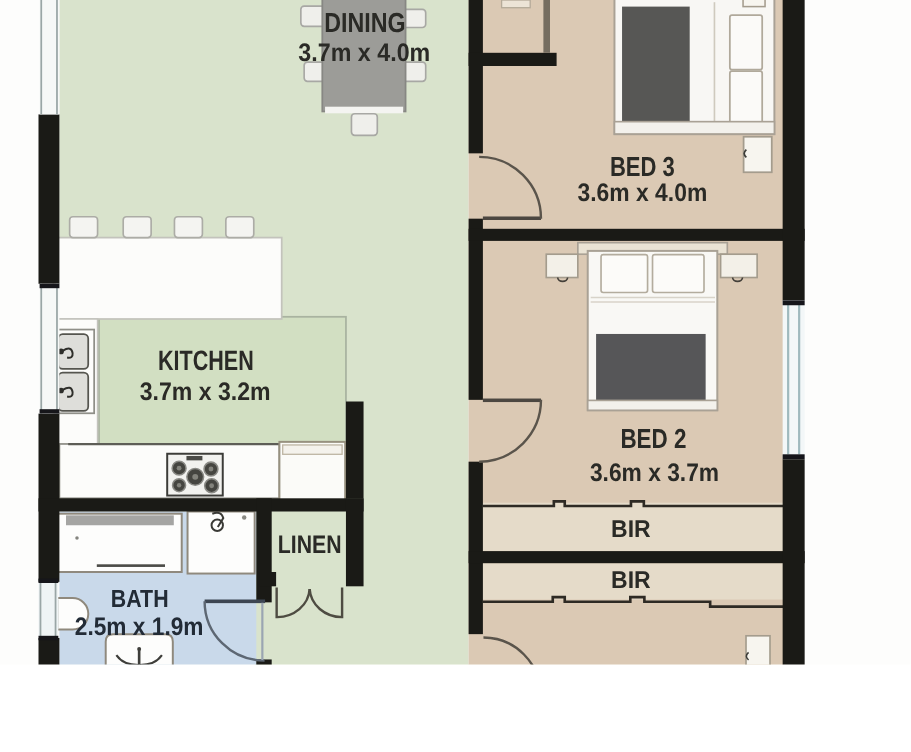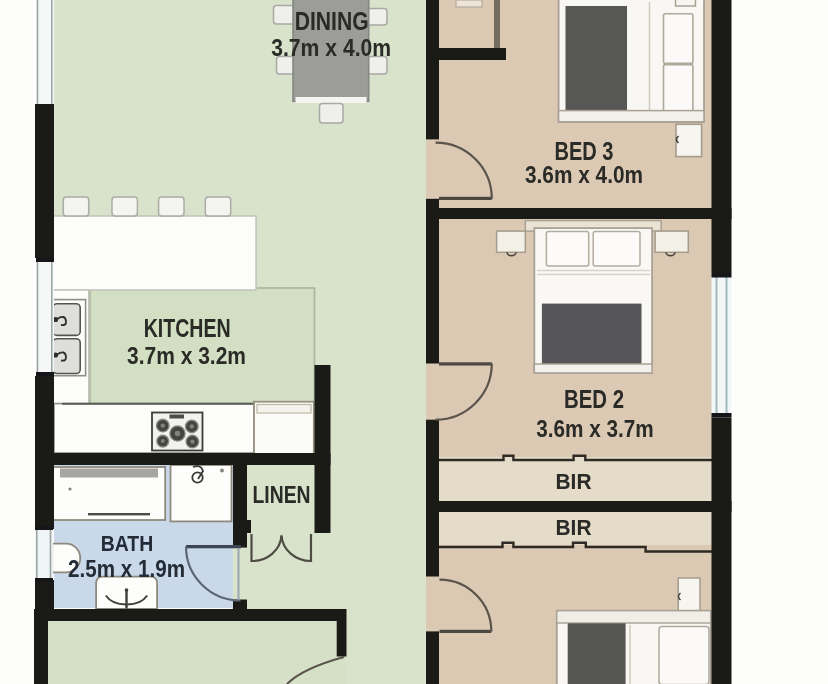--- a/index.html
+++ b/index.html
@@ -1,16 +1,16 @@
 <!DOCTYPE html>
 <html><head>
 <meta charset="utf-8">
 <style>
   html,body{margin:0;padding:0;background:#fff;}
-  #plan{width:828px;height:684px;position:relative;text-align:right;}
+  #plan{width:828px;height:604px;position:relative;text-align:right;}
   text{font-family:"Liberation Sans",sans-serif;font-weight:bold;}
 </style>
 </head>
 <body>
 <div id="plan">
 <svg width="828" height="684" viewBox="0 0 828 684">
 
 <rect x="0" y="0" width="828" height="684" fill="#fdfdfc"></rect>
 
 <rect x="54" y="0" width="372" height="465" fill="#d9e3cc"></rect>

